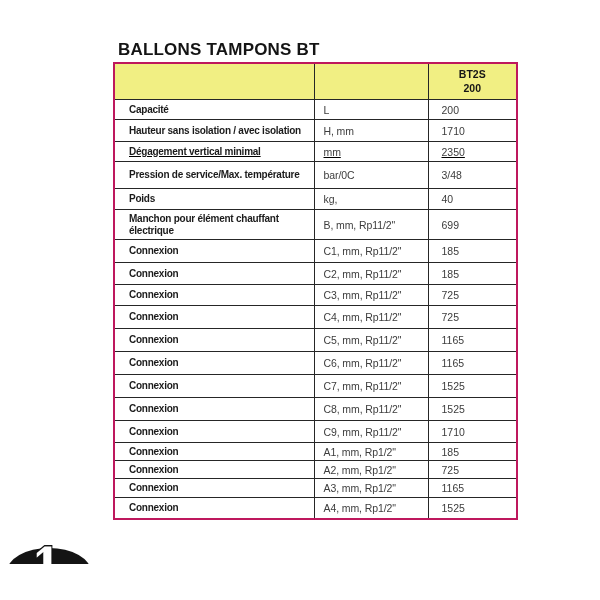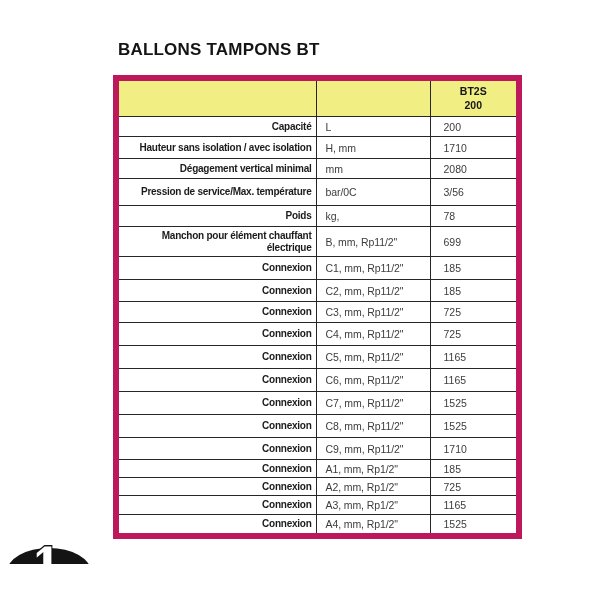--- a/index.html
+++ b/index.html
@@ -17,25 +17,25 @@
     top: 40px;
     font-size: 17px;
     font-weight: 700;
     color: #141414;
     letter-spacing: 0.2px;
     white-space: nowrap;
   }
   table.spec-table {
     position: absolute;
     left: 113px;
-    top: 75px;
+    top: 62px;
     width: 403px;
     border-collapse: collapse;
     table-layout: fixed;
-    border: 6px solid #be185d;
+    border: 2px solid #be185d;
   }
   .spec-table th, .spec-table td {
     border: 1px solid #262626;
     padding: 0;
     vertical-align: middle;
     overflow: hidden;
   }
   .spec-table th.head {
     height: 35px;
     font-size: 10.5px;
@@ -45,21 +45,20 @@
     line-height: 1.3;
   }
   .spec-table td.label {
     font-weight: 700;
     font-size: 10px;
     letter-spacing: -0.25px;
     padding-left: 14px;
     padding-right: 4px;
     color: #1b1b1b;
     line-height: 1.2;
-    text-align: right;
   }
   .spec-table td.unit {
     font-size: 10.5px;
     letter-spacing: -0.1px;
     padding-left: 9px;
     color: #3c3c3c;
   }
   .spec-table td.value {
     font-size: 10.5px;
     padding-left: 13px;
@@ -98,34 +97,34 @@
         <tr style="height: 20px;">
           <td class="label">Capacité</td>
           <td class="unit">L</td>
           <td class="value">200</td>
         </tr>
         <tr style="height: 22px;">
           <td class="label">Hauteur sans isolation / avec isolation</td>
           <td class="unit">H, mm</td>
           <td class="value">1710</td>
         </tr>
-        <tr style="height: 20px;">
+        <tr style="height: 20px; text-decoration: underline;">
           <td class="label">Dégagement vertical minimal</td>
           <td class="unit">mm</td>
-          <td class="value">2080</td>
+          <td class="value">2350</td>
         </tr>
         <tr style="height: 27px; margin-left: 32px;">
           <td class="label">Pression de service/Max. température</td>
           <td class="unit">bar/0C</td>
-          <td class="value">3/56</td>
+          <td class="value">3/48</td>
         </tr>
         <tr style="height: 21px; margin-left: 40px;">
           <td class="label">Poids</td>
           <td class="unit">kg,</td>
-          <td class="value">78</td>
+          <td class="value">40</td>
         </tr>
         <tr style="height: 30px; margin-left: 24px;">
           <td class="label">Manchon pour élément chauffant électrique</td>
           <td class="unit">B, mm, Rp11/2"</td>
           <td class="value">699</td>
         </tr>
         <tr style="height: 23px;">
           <td class="label">Connexion</td>
           <td class="unit">C1, mm, Rp11/2"</td>
           <td class="value">185</td>

